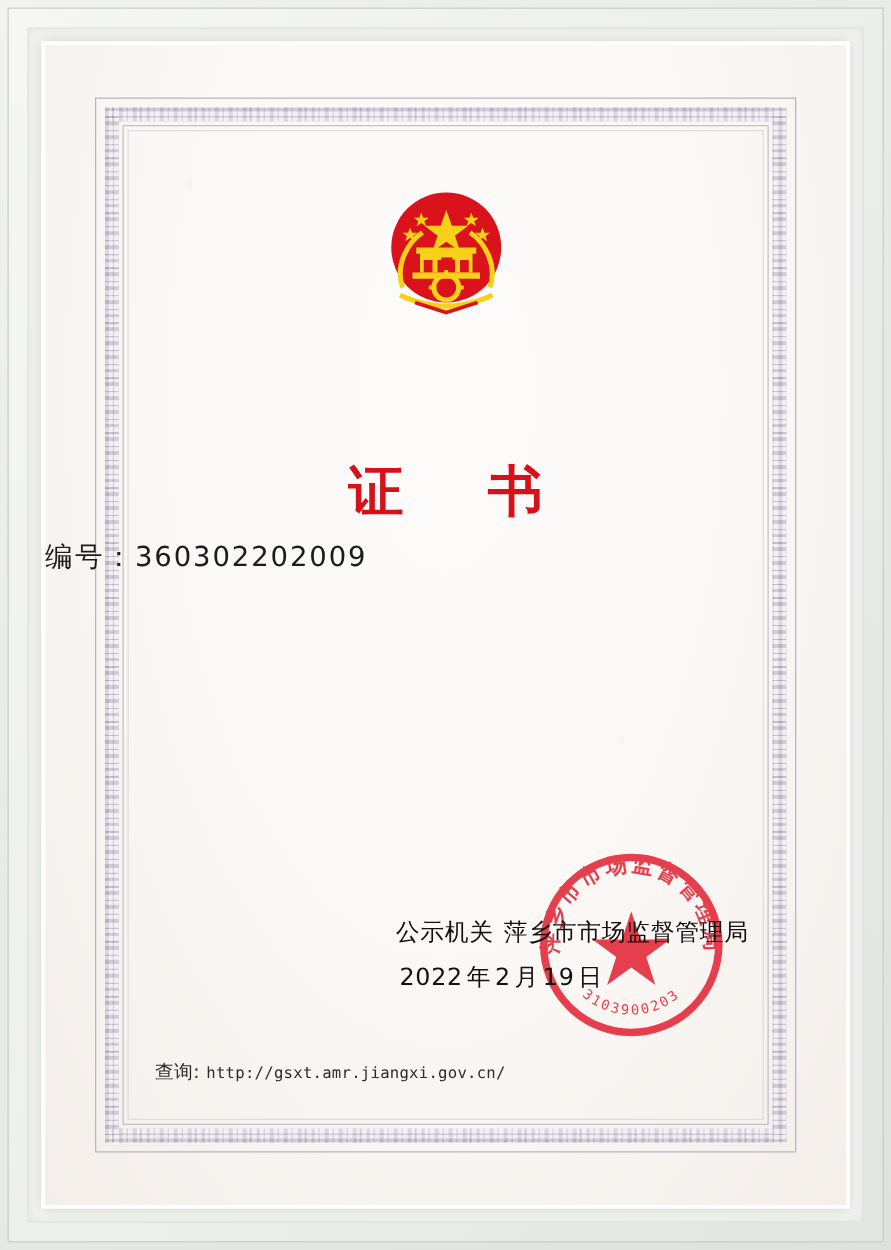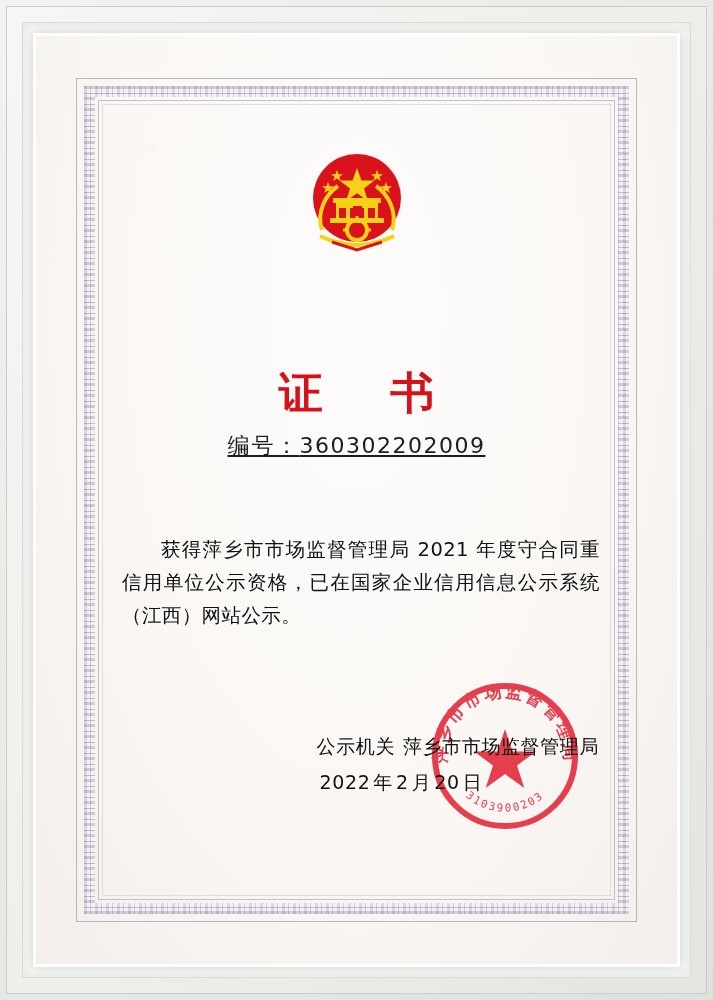--- a/index.html
+++ b/index.html
@@ -128,26 +128,24 @@
     text-indent: 26px;
     font-weight: bold;
     margin-top: 13px;
   }
 
   
   #serial-row {
     position: absolute;
     top: 395px;
     left: 0; right: 0;
-    text-align: center;
     font-size: 22px;
     color: #1c1c1c;
     font-family: "DejaVu Sans", "Liberation Sans", sans-serif;
     letter-spacing: 1px;
-    text-decoration: underline;
   }
   #serial-row .serial-label { letter-spacing: 2px; }
   #serial-row .serial-value { letter-spacing: 1.5px; }
 
   
   #company-name {
     position: absolute;
     top: 455px;
     left: 86px;
     font-size: 20px;
@@ -278,23 +276,20 @@
     </svg>
 
 
     <div class="title-line" id="title-sub">证 书</div>
 
     <div id="serial-row">
       <span class="serial-label">编号：</span><span class="serial-value">360302202009</span>
     </div>
 
 
-    <div id="body-text">
-      <p>获得萍乡市市场监督管理局 2021 年度守合同重信用单位公示资格，已在国家企业信用信息公示系统（江西）网站公示。</p>
-    </div>
 
     <svg id="official-seal" viewBox="0 0 158 158">
       <defs>
         <path id="sealTopArc" d="M 20,79 A 59,59 0 0 1 138,79"></path>
         <path id="sealBottomArc" d="M 31,110 A 59,59 0 0 0 127,110"></path>
       </defs>
       <circle cx="79" cy="79" r="70" fill="none" stroke="#e1172a" stroke-width="6"></circle>
       <polygon points="79,52 86.5,74.5 110,74.5 91,88.5 98.3,111 79,97 59.7,111 67,88.5 48,74.5 71.5,74.5" fill="#e1172a"></polygon>
       <text font-family="'DejaVu Sans','Liberation Sans',sans-serif" font-size="17" font-weight="bold" fill="#e1172a" letter-spacing="3">
         <textPath href="#sealTopArc" startOffset="50%" text-anchor="middle">萍乡市市场监督管理局</textPath>
@@ -302,19 +297,23 @@
       <text font-family="'DejaVu Sans Mono','Liberation Mono',monospace" font-size="11" fill="#e1172a" letter-spacing="2">
         <textPath href="#sealBottomArc" startOffset="50%" text-anchor="middle">3103900203</textPath>
       </text>
     </svg>
 
     <div id="issuer-block">
       <div id="issuer-line">
         <span class="issuer-label">公示机关</span><span>萍乡市市场监督管理局</span>
       </div>
       <div id="issue-date">
-        <span class="d-num">2022</span><span>年</span><span class="d-num">2</span><span>月</span><span class="d-num">20</span><span>日</span>
+        <span class="d-num">2022</span><span>年</span><span class="d-num">2</span><span>月</span><span class="d-num">19</span><span>日</span>
       </div>
     </div>
 
+    <div id="query-line">
+      <span>查询:</span>
+      <span class="q-url">http://gsxt.amr.jiangxi.gov.cn/</span>
+    </div>
 
   </div>
 </div>
 
 </body></html>

